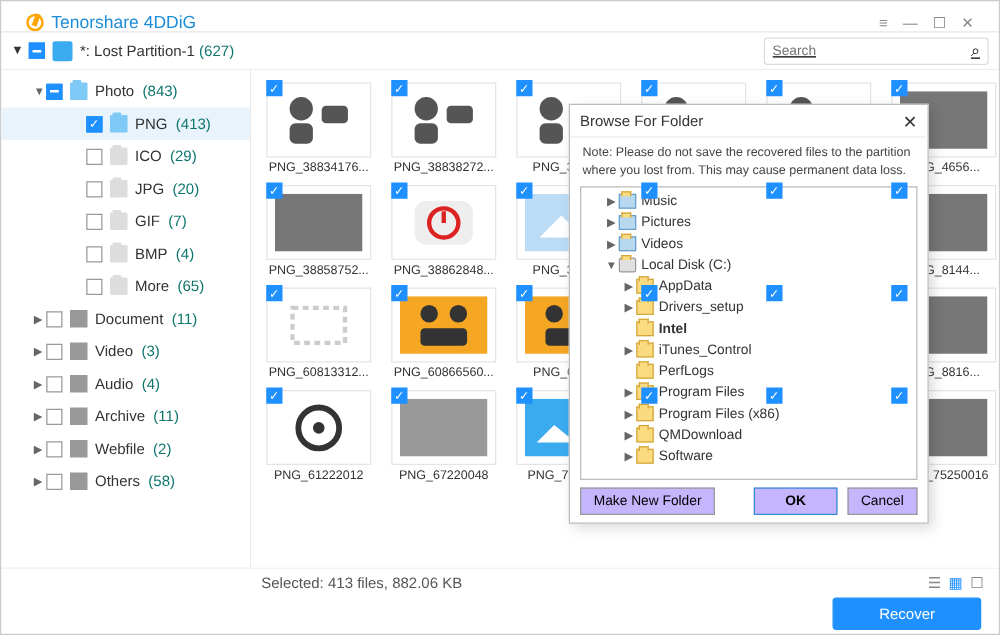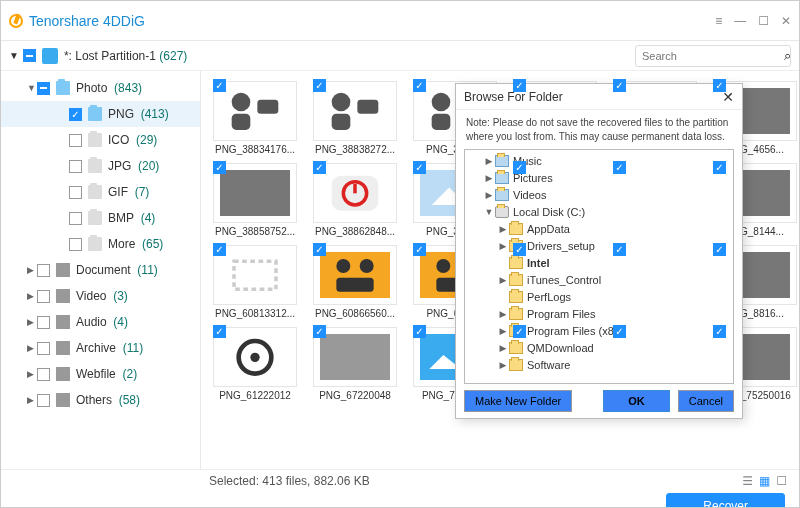--- a/index.html
+++ b/index.html
@@ -1,27 +1,27 @@
 <!DOCTYPE html>
 <html><head>
 <meta charset="utf-8">
 <style>
 *{box-sizing:border-box;margin:0;padding:0;font-family:"Segoe UI",Arial,sans-serif;font-size:12px;}
 body{width:800px;height:508px;background:#fff;border:1px solid #ccc;position:relative;overflow:hidden;}
-.titlebar{height:40px;display:flex;align-items:center;padding:0 8px;border-bottom:1px solid #e8e8e8;}
+.titlebar{height:25px;display:flex;align-items:flex-end;padding:0 20px;border-bottom:1px solid #e8e8e8;}
 .logo{display:inline-block;width:14px;height:14px;border:2px solid #ffa500;border-radius:50%;margin-right:6px;position:relative;}
 .logo:after{content:"";position:absolute;width:4px;height:10px;background:#ffa500;left:4px;top:-2px;transform:rotate(20deg);}
 .title{color:#1b8cd6;font-size:14px;font-weight:500;}
 .win-controls{margin-left:auto;display:flex;gap:12px;color:#888;}
 .win-controls span{cursor:pointer;}
 .topbar{height:30px;display:flex;align-items:center;padding:0 8px;border-bottom:1px solid #eee;}
 .tree-toggle{color:#333;margin-right:4px;font-size:10px;}
 .disk-icon{width:16px;height:16px;background:#3babf0;border-radius:2px;margin-right:6px;}
 .partition-name{color:#333;}
-.search-box{margin-left:auto;width:156px;height:22px;border:1px solid #ddd;border-radius:3px;display:flex;align-items:center;padding:0 6px;}
+.search-box{margin-left:auto;width:180px;height:22px;border:1px solid #ddd;border-radius:3px;display:flex;align-items:center;padding:0 6px;text-decoration:underline;}
 .search-box input{border:none;outline:none;flex:1;font-size:11px;color:#888;}
 .main{display:flex;height:398px;}
 .sidebar{width:200px;border-right:1px solid #e8e8e8;overflow:hidden;padding-top:4px;}
 .tree-item{display:flex;align-items:center;height:26px;padding-left:8px;cursor:pointer;}
 .tree-item.l1{padding-left:26px;}
 .tree-item.l2{padding-left:68px;}
 .tree-item.sel{background:#e8f3fb;}
 .caret{width:10px;color:#666;font-size:9px;}
 .cb{width:13px;height:13px;border:1px solid #999;margin-right:6px;display:inline-flex;align-items:center;justify-content:center;}
 .cb.checked{background:#1e90ff;border-color:#1e90ff;color:#fff;font-size:10px;}
@@ -53,21 +53,21 @@
 .dlg-note{padding:6px 10px;font-size:10px;color:#444;line-height:1.35;}
 .dlg-tree{flex:1;border:1px solid #bbb;margin:0 8px;overflow:hidden;padding:2px 0;}
 .ft{display:flex;align-items:center;height:17px;cursor:pointer;}
 .ft .caret{width:12px;text-align:center;color:#666;font-size:9px;}
 .ft .fi{width:14px;height:12px;background:#fadb7f;border:1px solid #d4a73c;margin-right:4px;position:relative;}
 .ft .fi:before{content:"";position:absolute;top:-3px;left:1px;width:6px;height:3px;background:#fadb7f;border:1px solid #d4a73c;border-bottom:none;}
 .ft .fi.disk{background:#e0e0e0;border-color:#999;border-radius:2px;}
 .ft .fi.special{background:#b8d8f0;border-color:#6aa0cc;}
 .ft-label{font-size:11px;color:#333;white-space:nowrap;}
 .dlg-btns{height:34px;display:flex;align-items:center;padding:0 8px;gap:8px;}
-.dbtn{height:22px;border:1px solid #999;background:#3b82f6;font-size:11px;padding:0 10px;cursor:pointer;}
+.dbtn{height:22px;border:1px solid #999;background:#c4b5fd;font-size:11px;padding:0 10px;cursor:pointer;}
 .dbtn.ok{border:1px solid #3b8cd6;padding:0 24px;font-weight:bold;}
 </style>
 </head>
 <body>
 
 <div class="titlebar">
   <span class="logo"></span>
   <span class="title">Tenorshare 4DDiG</span>
   <div class="win-controls">
     <span>≡</span>

